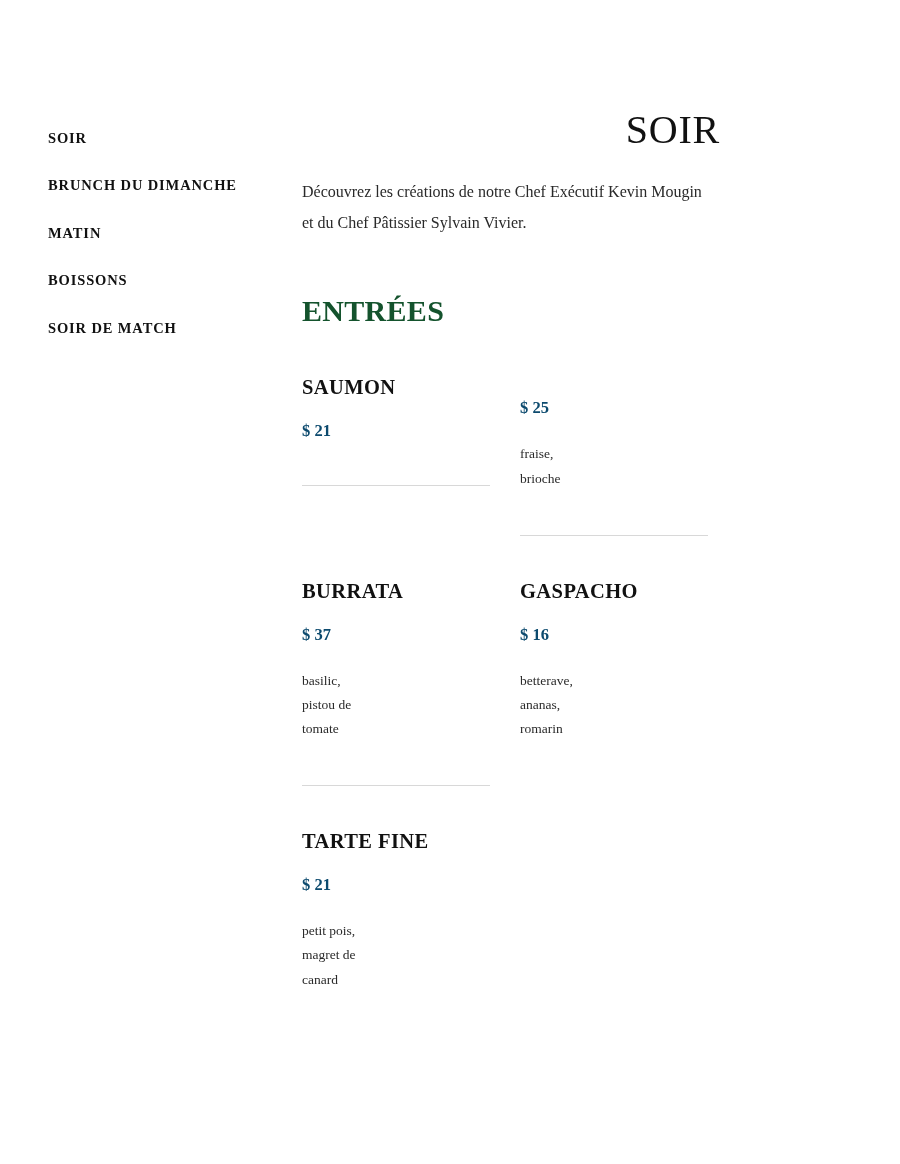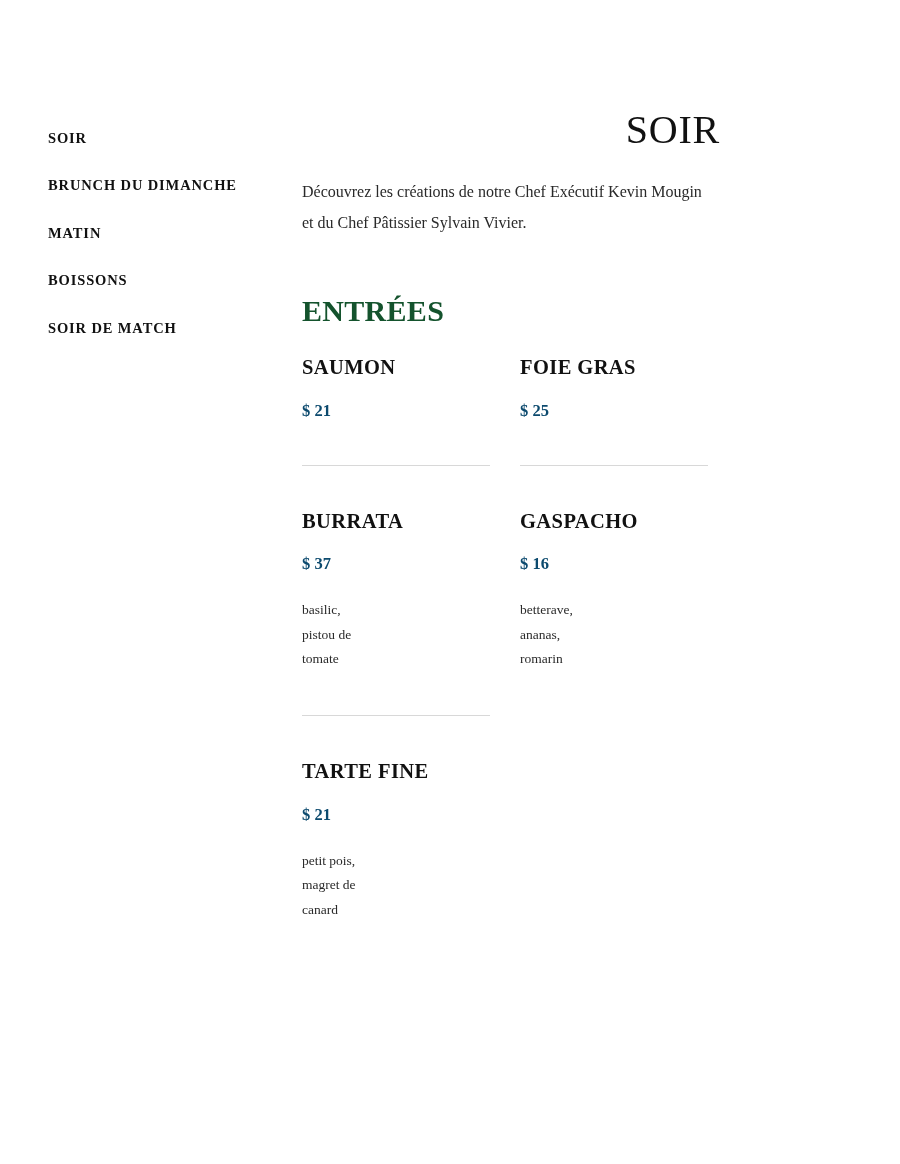--- a/index.html
+++ b/index.html
@@ -73,21 +73,21 @@
   .section-title {
     margin-top: 56px;
     font-family: "Liberation Serif", serif;
     font-weight: bold;
     font-size: 30px;
     letter-spacing: 0.01em;
     color: #14532d;
   }
 
   .menu-grid {
-    margin-top: 28px;
+    margin-top: 48px;
     position: relative;
   }
   .menu-row {
     display: flex;
   }
   .menu-col {
     width: 218px;
     flex: 0 0 218px;
   }
   .menu-item {
@@ -156,22 +156,23 @@
       <div class="menu-row">
         <div class="menu-col">
           <div class="menu-item">
             <div class="item-name">SAUMON</div>
             <div class="item-price">$ 21</div>
           </div>
           <div class="divider"></div>
         </div>
         <div class="menu-col">
           <div class="menu-item">
-            <div class="item-name">FOIE GRAS</div>
             <div class="item-price">$ 25</div>
+            <div class="item-desc">fraise,
+brioche</div>
           </div>
           <div class="divider"></div>
         </div>
       </div>
 
       <div class="row-gap"></div>
 
       <div class="menu-row">
         <div class="menu-col">
           <div class="menu-item">

